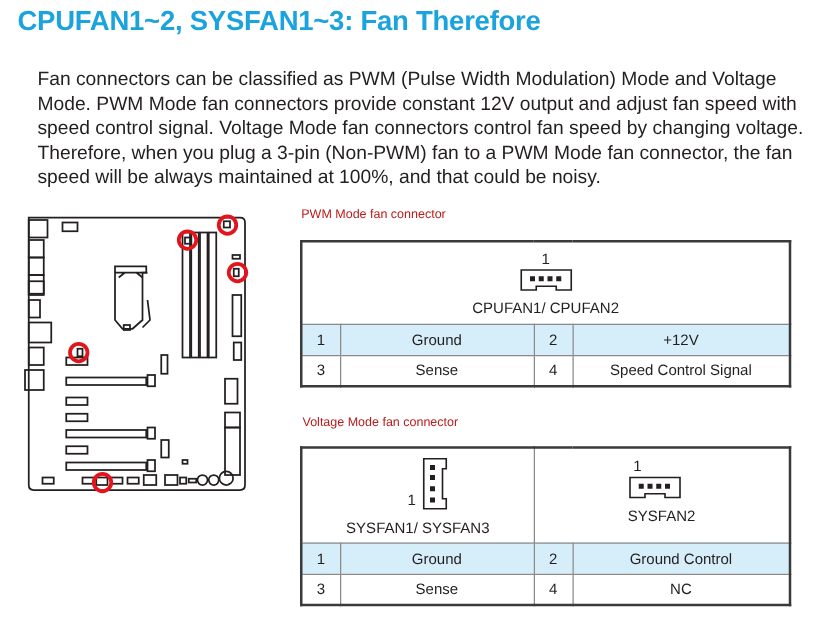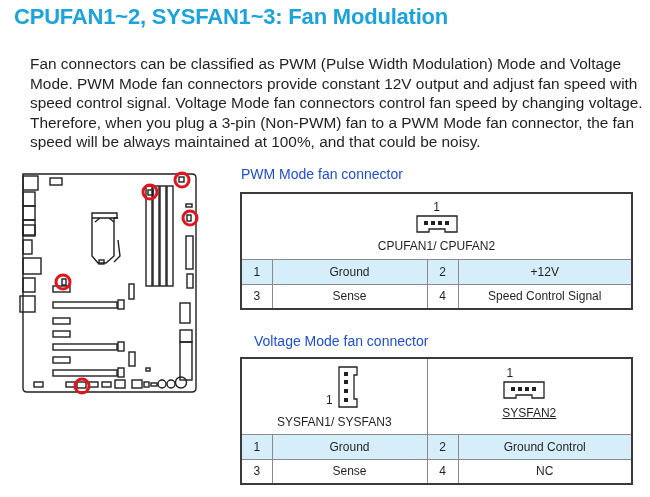--- a/index.html
+++ b/index.html
@@ -4,31 +4,31 @@
 <style>
   html, body { margin: 0; padding: 0; background: #ffffff; }
   body { width: 650px; height: 497px; position: relative; overflow: hidden;
          font-family: "Liberation Sans", sans-serif; color: #231f20; }
   .title { position: absolute; left: 14px; top: 4px; margin: 0;
            font-size: 22px; font-weight: bold; color: var(--accent, #1aa3dd);
            letter-spacing: -0.2px; white-space: nowrap; }
   .intro { position: absolute; left: 14px; top: 38px; width: 630px; margin: 16px;
            font-size: 15.4px; line-height: 19.6px; color: #231f20; }
   .mb { position: absolute; left: 10px; top: 168px; }
-  .sec-label { position: absolute; margin: 0; font-size: 14px; color: #1d4ed8; white-space: nowrap; }
+  .sec-label { position: absolute; margin: 0; font-size: 10px; color: #b91c1c; white-space: nowrap; }
   table.pin { position: absolute; border-collapse: collapse; font-size: 12px; color: #231f20; }
   table.pin td { border: 1px solid #8a8a8a; text-align: center; padding: 0; }
   table.pin { border: 2px solid #3a3a3a; }
   table.pin tr.hl td { background: var(--hl, #d6eef9); }
   .cap { font-size: 12px; }
 </style>
 </head>
 <body style="--accent: #1aa3dd; --hl: #d6eef9;">
 
-<h1 class="title">CPUFAN1~2, SYSFAN1~3: Fan Modulation</h1>
+<h1 class="title">CPUFAN1~2, SYSFAN1~3: Fan Therefore</h1>
 <p class="intro">Fan connectors can be classified as PWM (Pulse Width Modulation) Mode and Voltage Mode. PWM Mode fan connectors provide constant 12V output and adjust fan speed with speed control signal. Voltage Mode fan connectors control fan speed by changing voltage. Therefore, when you plug a 3-pin (Non-PWM) fan to a PWM Mode fan connector, the fan speed will be always maintained at 100%, and that could be noisy.</p>
 
 <svg class="mb" width="200" height="232" viewBox="0 0 200 232">
   <g fill="none" stroke="#231f20" stroke-width="1.4">
 
     <path d="M13 6 H182 Q186 6 186 10 V220 Q186 224 182 224 H17 Q13 224 13 220 Z"></path>
 
     <rect x="13" y="8" width="15" height="14"></rect>
     <rect x="13" y="24" width="12" height="14"></rect>
     <rect x="13" y="38" width="12" height="14"></rect>
@@ -127,21 +127,21 @@
   </tr>
   <tr style="height:25px;">
     <td>3</td>
     <td>Sense</td>
     <td>4</td>
     <td>Speed Control Signal</td>
   </tr>
 </tbody>
   </table>
 
-<p class="sec-label" style="left:242px;top:333px;margin-left:12px;">Voltage Mode fan connector</p>
+<p class="sec-label" style="left:242px;top:333px;">Voltage Mode fan connector</p>
 <table class="pin" style="left:240px;top:357px;width:393px;">
   <colgroup>
       <col style="width:31px">
       <col style="width:155px">
       <col style="width:31px">
       <col>
     </colgroup>
   <tbody>
       <tr style="height:76px;">
     <td colspan="2">
@@ -161,21 +161,21 @@
       <div style="position:relative;height:40px;margin-top:-6px;">
         <span style="position:absolute;left:79px;top:0;font-size:12px;">1</span>
         <svg width="44" height="22" viewBox="0 0 44 22" style="position:absolute;left:74px;top:14px;">
           <path d="M2 18 V2 H42 V18 H30 V15 H14 V18 Z" fill="none" stroke="#231f20" stroke-width="1.3"></path>
           <rect x="9" y="7" width="4" height="4" fill="#231f20"></rect>
           <rect x="16" y="7" width="4" height="4" fill="#231f20"></rect>
           <rect x="23" y="7" width="4" height="4" fill="#231f20"></rect>
           <rect x="30" y="7" width="4" height="4" fill="#231f20"></rect>
         </svg>
       </div>
-      <div class="cap" style="margin-top:0px;text-decoration:underline;">SYSFAN2</div>
+      <div class="cap" style="margin-top:0px;">SYSFAN2</div>
     </td>
   </tr>
   <tr class="hl" style="height:25px;">
     <td>1</td>
     <td>Ground</td>
     <td>2</td>
     <td>Ground Control</td>
   </tr>
   <tr style="height:25px;">
     <td>3</td>

